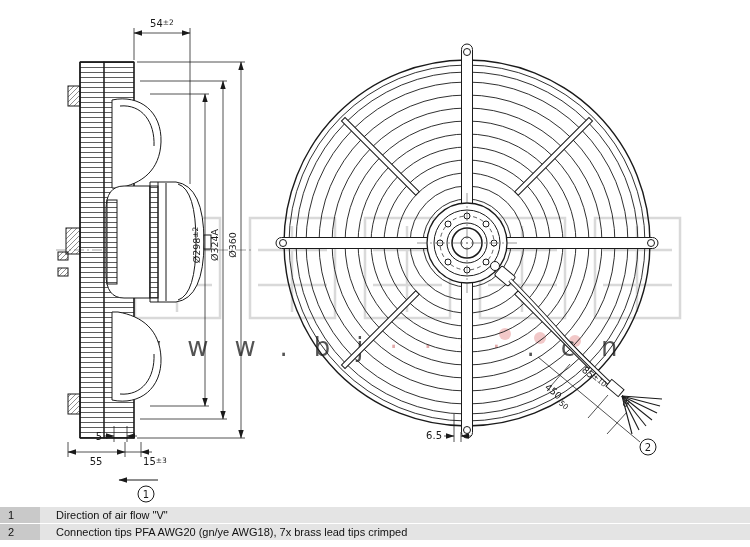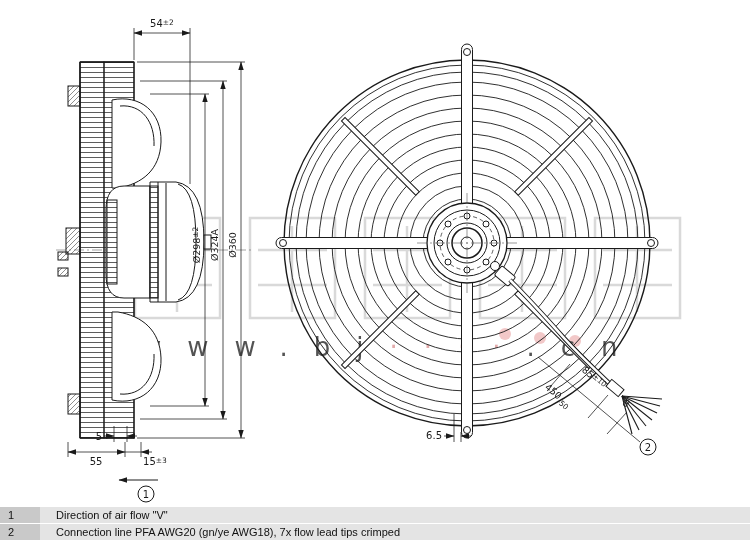--- a/index.html
+++ b/index.html
@@ -244,15 +244,15 @@
   </g>
 </svg>
 
 <div class="legend">
   <div class="legend-row">
     <div class="legend-num">1</div>
     <div class="legend-text">Direction of air flow "V"</div>
   </div>
   <div class="legend-row">
     <div class="legend-num">2</div>
-    <div class="legend-text">Connection line PFA AWG20 (gn/ye AWG18), 7x flow lead tips crimped</div>
+    <div class="legend-text">Connection tips PFA AWG20 (gn/ye AWG18), 7x brass lead tips crimped</div>
   </div>
 </div>
 
 </body></html>

